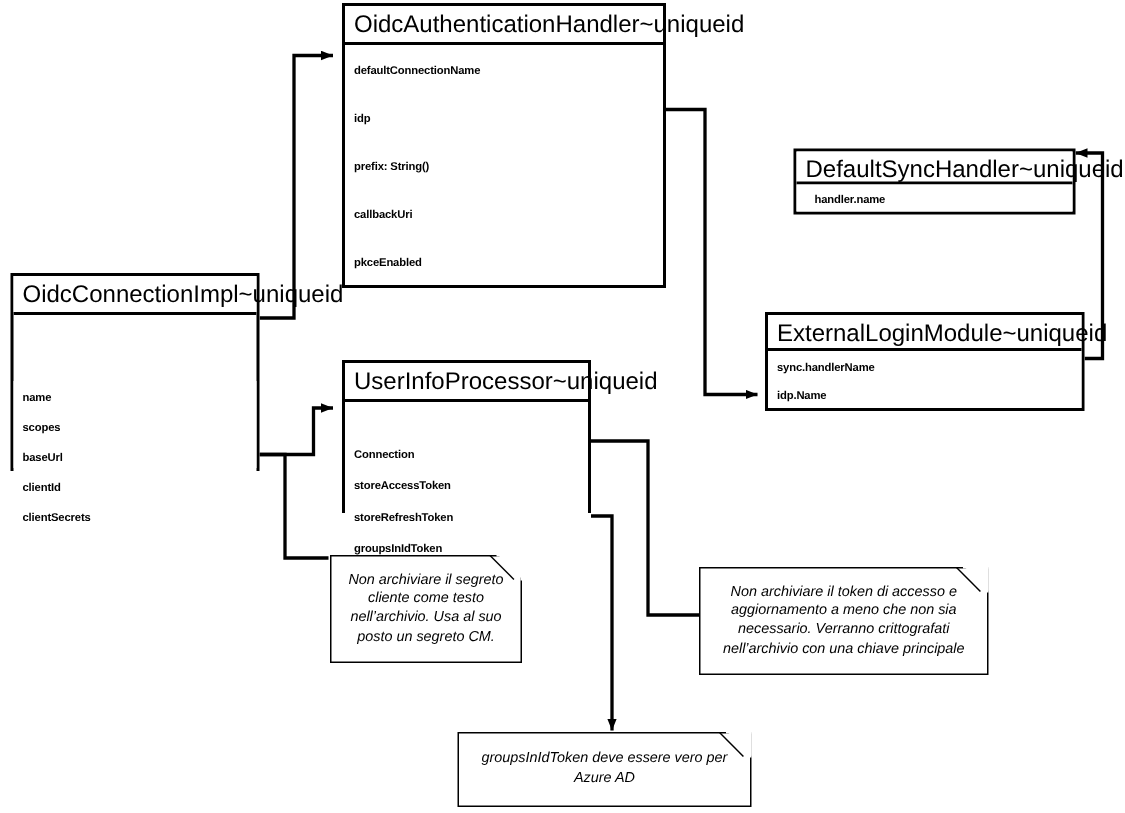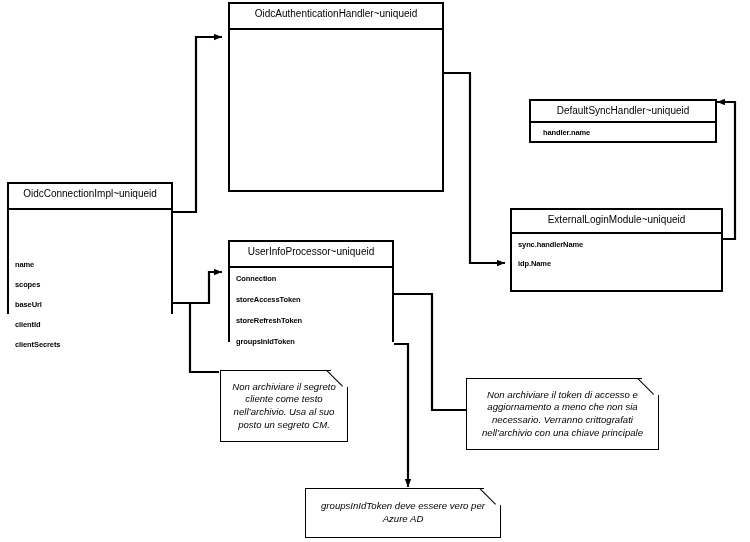--- a/index.html
+++ b/index.html
@@ -27,21 +27,21 @@
     position: absolute;
     box-sizing: border-box;
     border: 2px solid #000000;
     background: #ffffff;
     z-index: 3;
   }
   .uml-title {
     box-sizing: border-box;
     border-bottom: 2px solid #000000;
     text-align: center;
-    font-size: 10px;
+    font-size: 16px;
     color: #000000;
     padding: 4px 6px 5px 6px;
     line-height: 1.1;
     white-space: nowrap;
     background: #ffffff;
   }
   .uml-attrs {
     box-sizing: border-box;
     padding: 0;
     background: #ffffff;
@@ -144,51 +144,58 @@
 
     <path d="M394,294 L432,294 L432,410 L492,410" fill="none" stroke="#000000" stroke-width="2.2" marker-end="url(#arrow)"></path>
 
     <path d="M394,344 L408,344 L408,487" fill="none" stroke="#000000" stroke-width="2.2" marker-end="url(#arrow)"></path>
 
     <path d="M173,303 L190,303 L190,372 L219,372" fill="none" stroke="#000000" stroke-width="2.2"></path>
   </svg>
 
   <div class="uml-class" style="left:228px; top:2px; width:216px; height:190px;">
     <div class="uml-title" style="height:26px;">OidcAuthenticationHandler~uniqueid</div>
+    <div class="uml-attrs" style="height:160px;">
+      <div class="uml-attr" style="height:32px;">defaultConnectionName</div>
+      <div class="uml-attr" style="height:32px;">idp</div>
+      <div class="uml-attr" style="height:32px;">prefix: String()</div>
+      <div class="uml-attr" style="height:32px;">callbackUri</div>
+      <div class="uml-attr" style="height:32px;">pkceEnabled</div>
+    </div>
   </div>
 
   <div class="uml-class" style="left:7px; top:182px; width:166px; height:132px;">
     <div class="uml-title" style="height:26px;">OidcConnectionImpl~uniqueid</div>
     <div class="uml-attrs" style="height:102px;margin-top:44px;">
       <div class="uml-attr" style="height:20px;">name</div>
       <div class="uml-attr" style="height:20px;">scopes</div>
       <div class="uml-attr" style="height:20px;">baseUrl</div>
       <div class="uml-attr" style="height:20px;">clientId</div>
       <div class="uml-attr" style="height:20px;">clientSecrets</div>
     </div>
   </div>
 
   <div class="uml-class" style="left:228px; top:240px; width:166px; height:102px;">
     <div class="uml-title" style="height:26px;">UserInfoProcessor~uniqueid</div>
     <div class="uml-attrs" style="height:84px;">
-      <div class="uml-attr" style="height:21px;">Connection</div>
+      <div class="uml-attr" style="height:21px;margin-top:24px;">Connection</div>
       <div class="uml-attr" style="height:21px;">storeAccessToken</div>
       <div class="uml-attr" style="height:21px;">storeRefreshToken</div>
       <div class="uml-attr" style="height:21px;">groupsInIdToken</div>
     </div>
   </div>
 
   <div class="uml-class" style="left:529px; top:72px; width:188px; height:44px;margin-top:27px;">
     <div class="uml-title" style="height:22px;">DefaultSyncHandler~uniqueid</div>
     <div class="uml-attrs" style="height:18px;">
       <div class="uml-attr" style="height:18px;padding-left:12px;">handler.name</div>
     </div>
   </div>
 
-  <div class="uml-class" style="left:510px; top:208px; width:213px; height:84px;">
+  <div class="uml-class" style="left:510px; top:208px; width:213px; height:66px;">
     <div class="uml-title" style="height:24px;">ExternalLoginModule~uniqueid</div>
     <div class="uml-attrs" style="height:38px;">
       <div class="uml-attr" style="height:20px;text-align:right;">sync.handlerName</div>
       <div class="uml-attr" style="height:18px;">idp.Name</div>
     </div>
   </div>
 
   <div class="note" style="left:220px; top:370px; width:128px; height:72px;">
     <div class="note-text">Non archiviare il segreto cliente come testo nell’archivio. Usa al suo posto un segreto CM.</div>
     <div class="fold-edge-top"></div>

